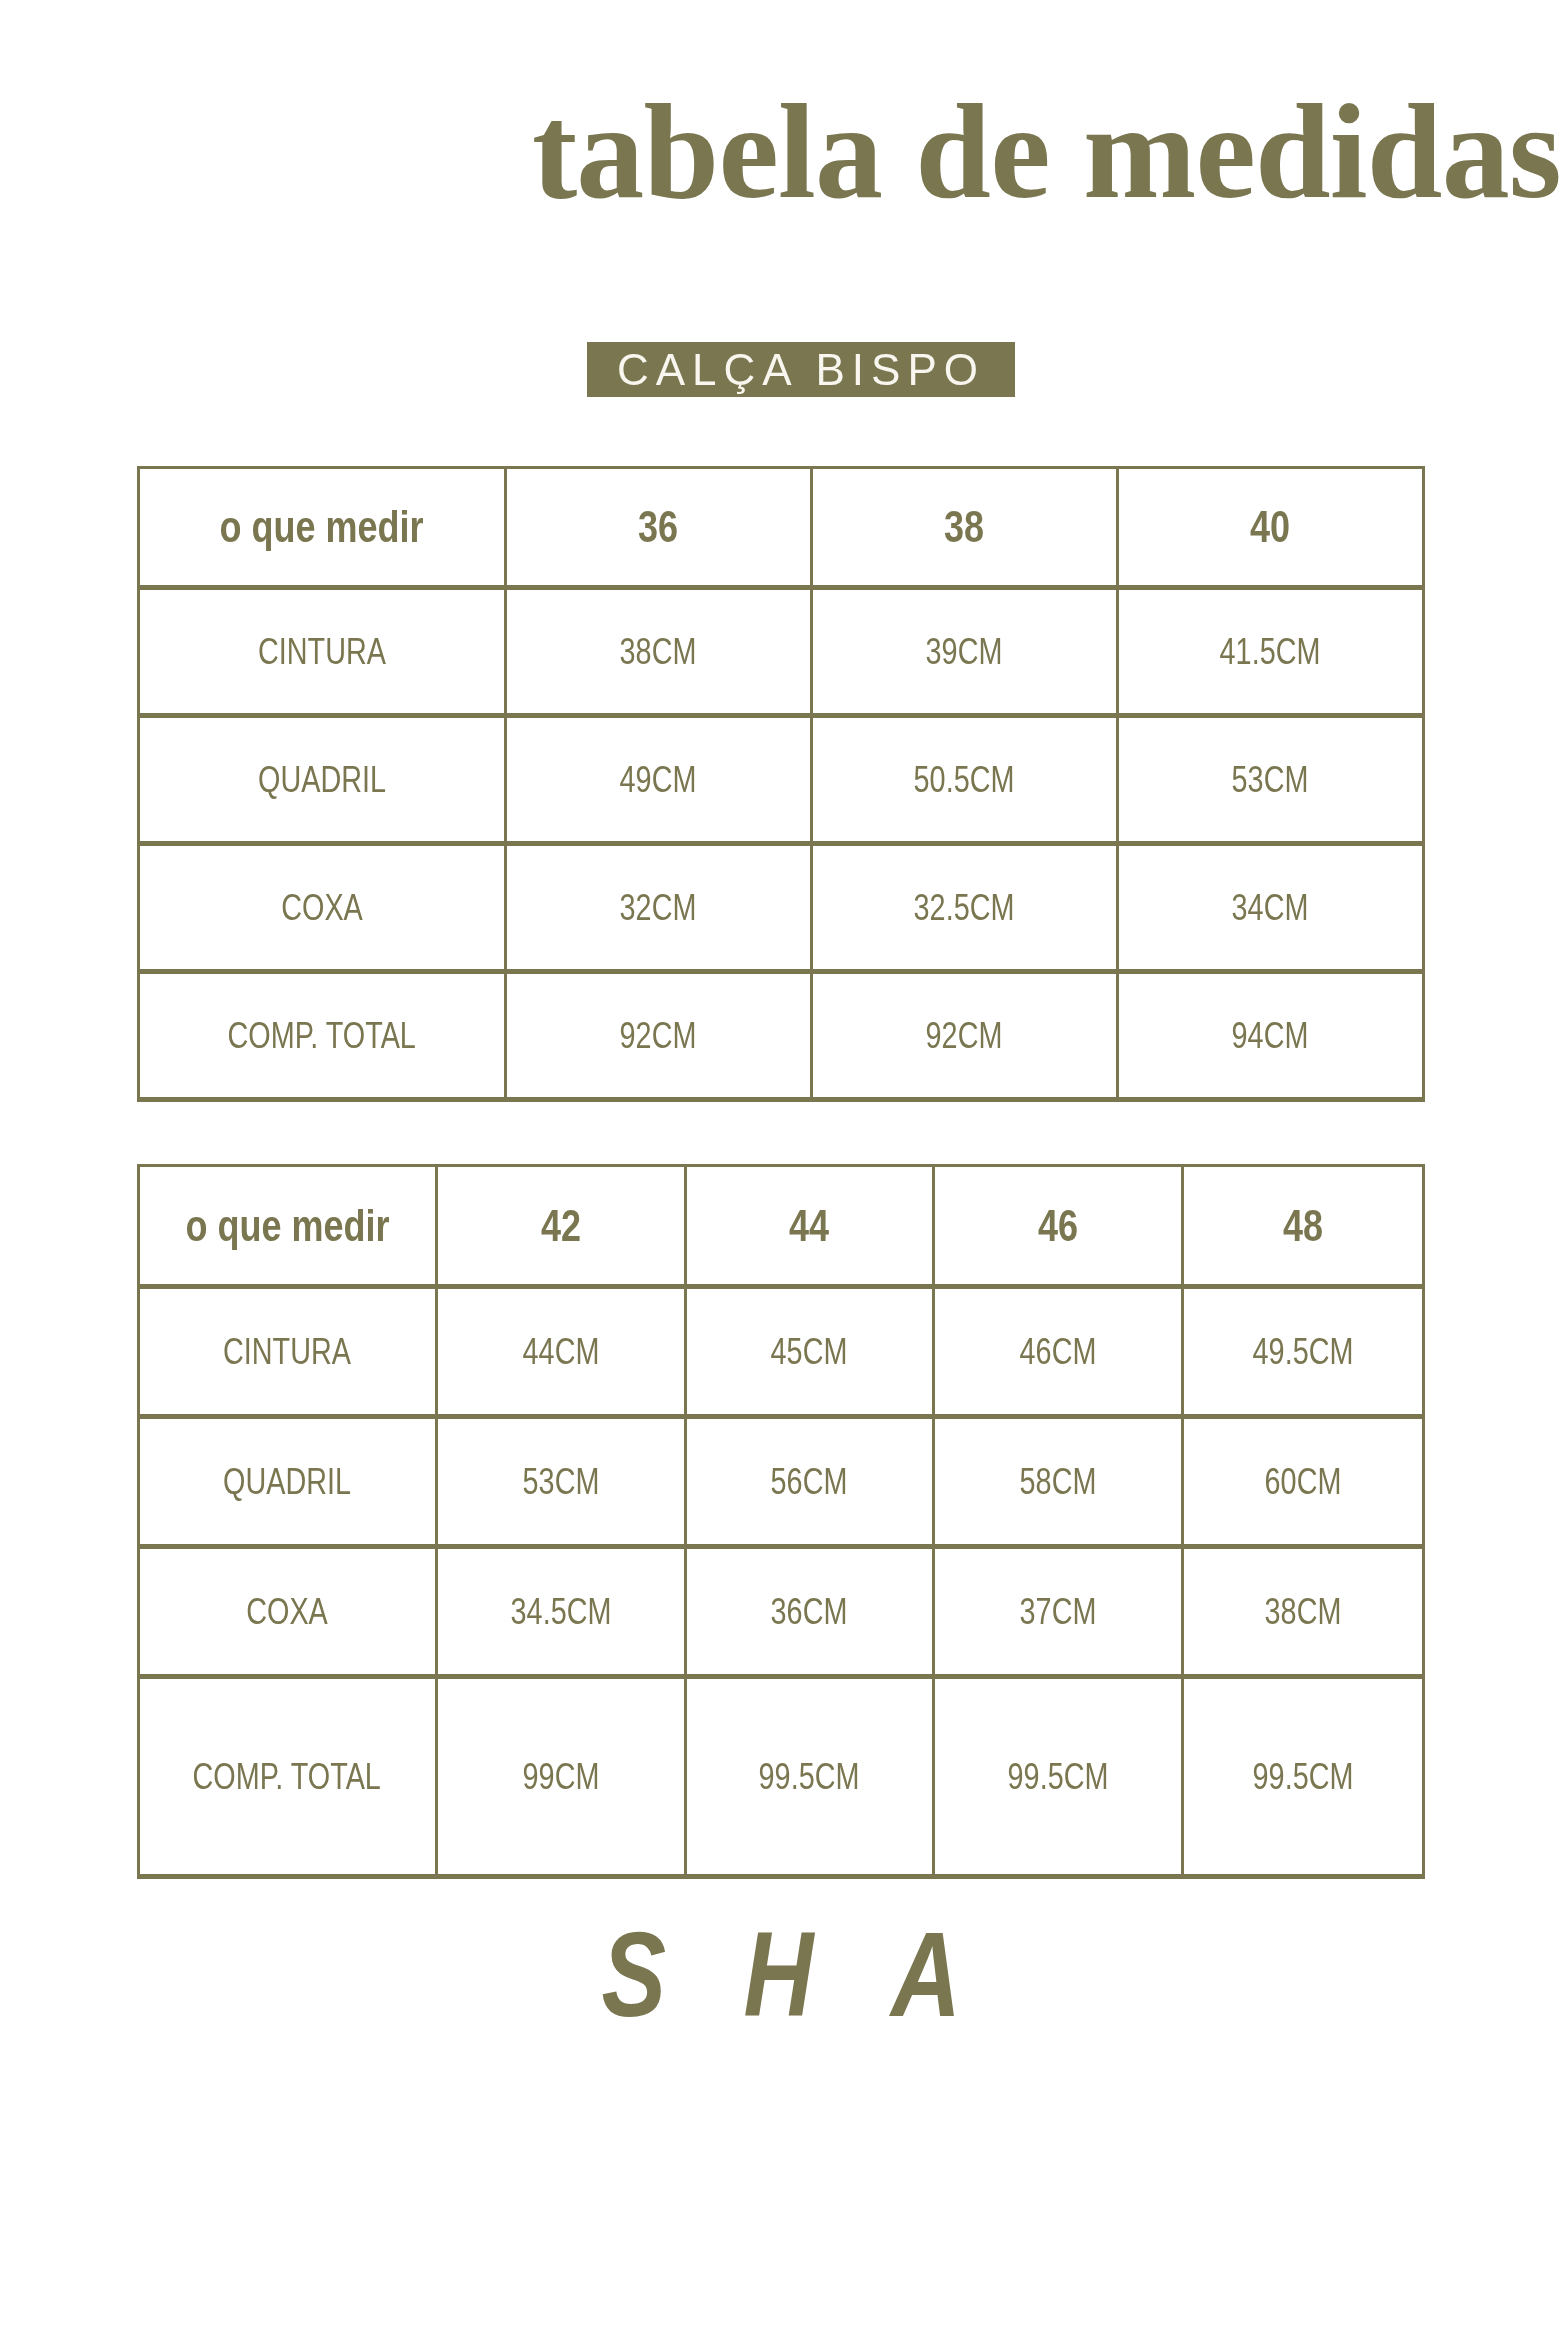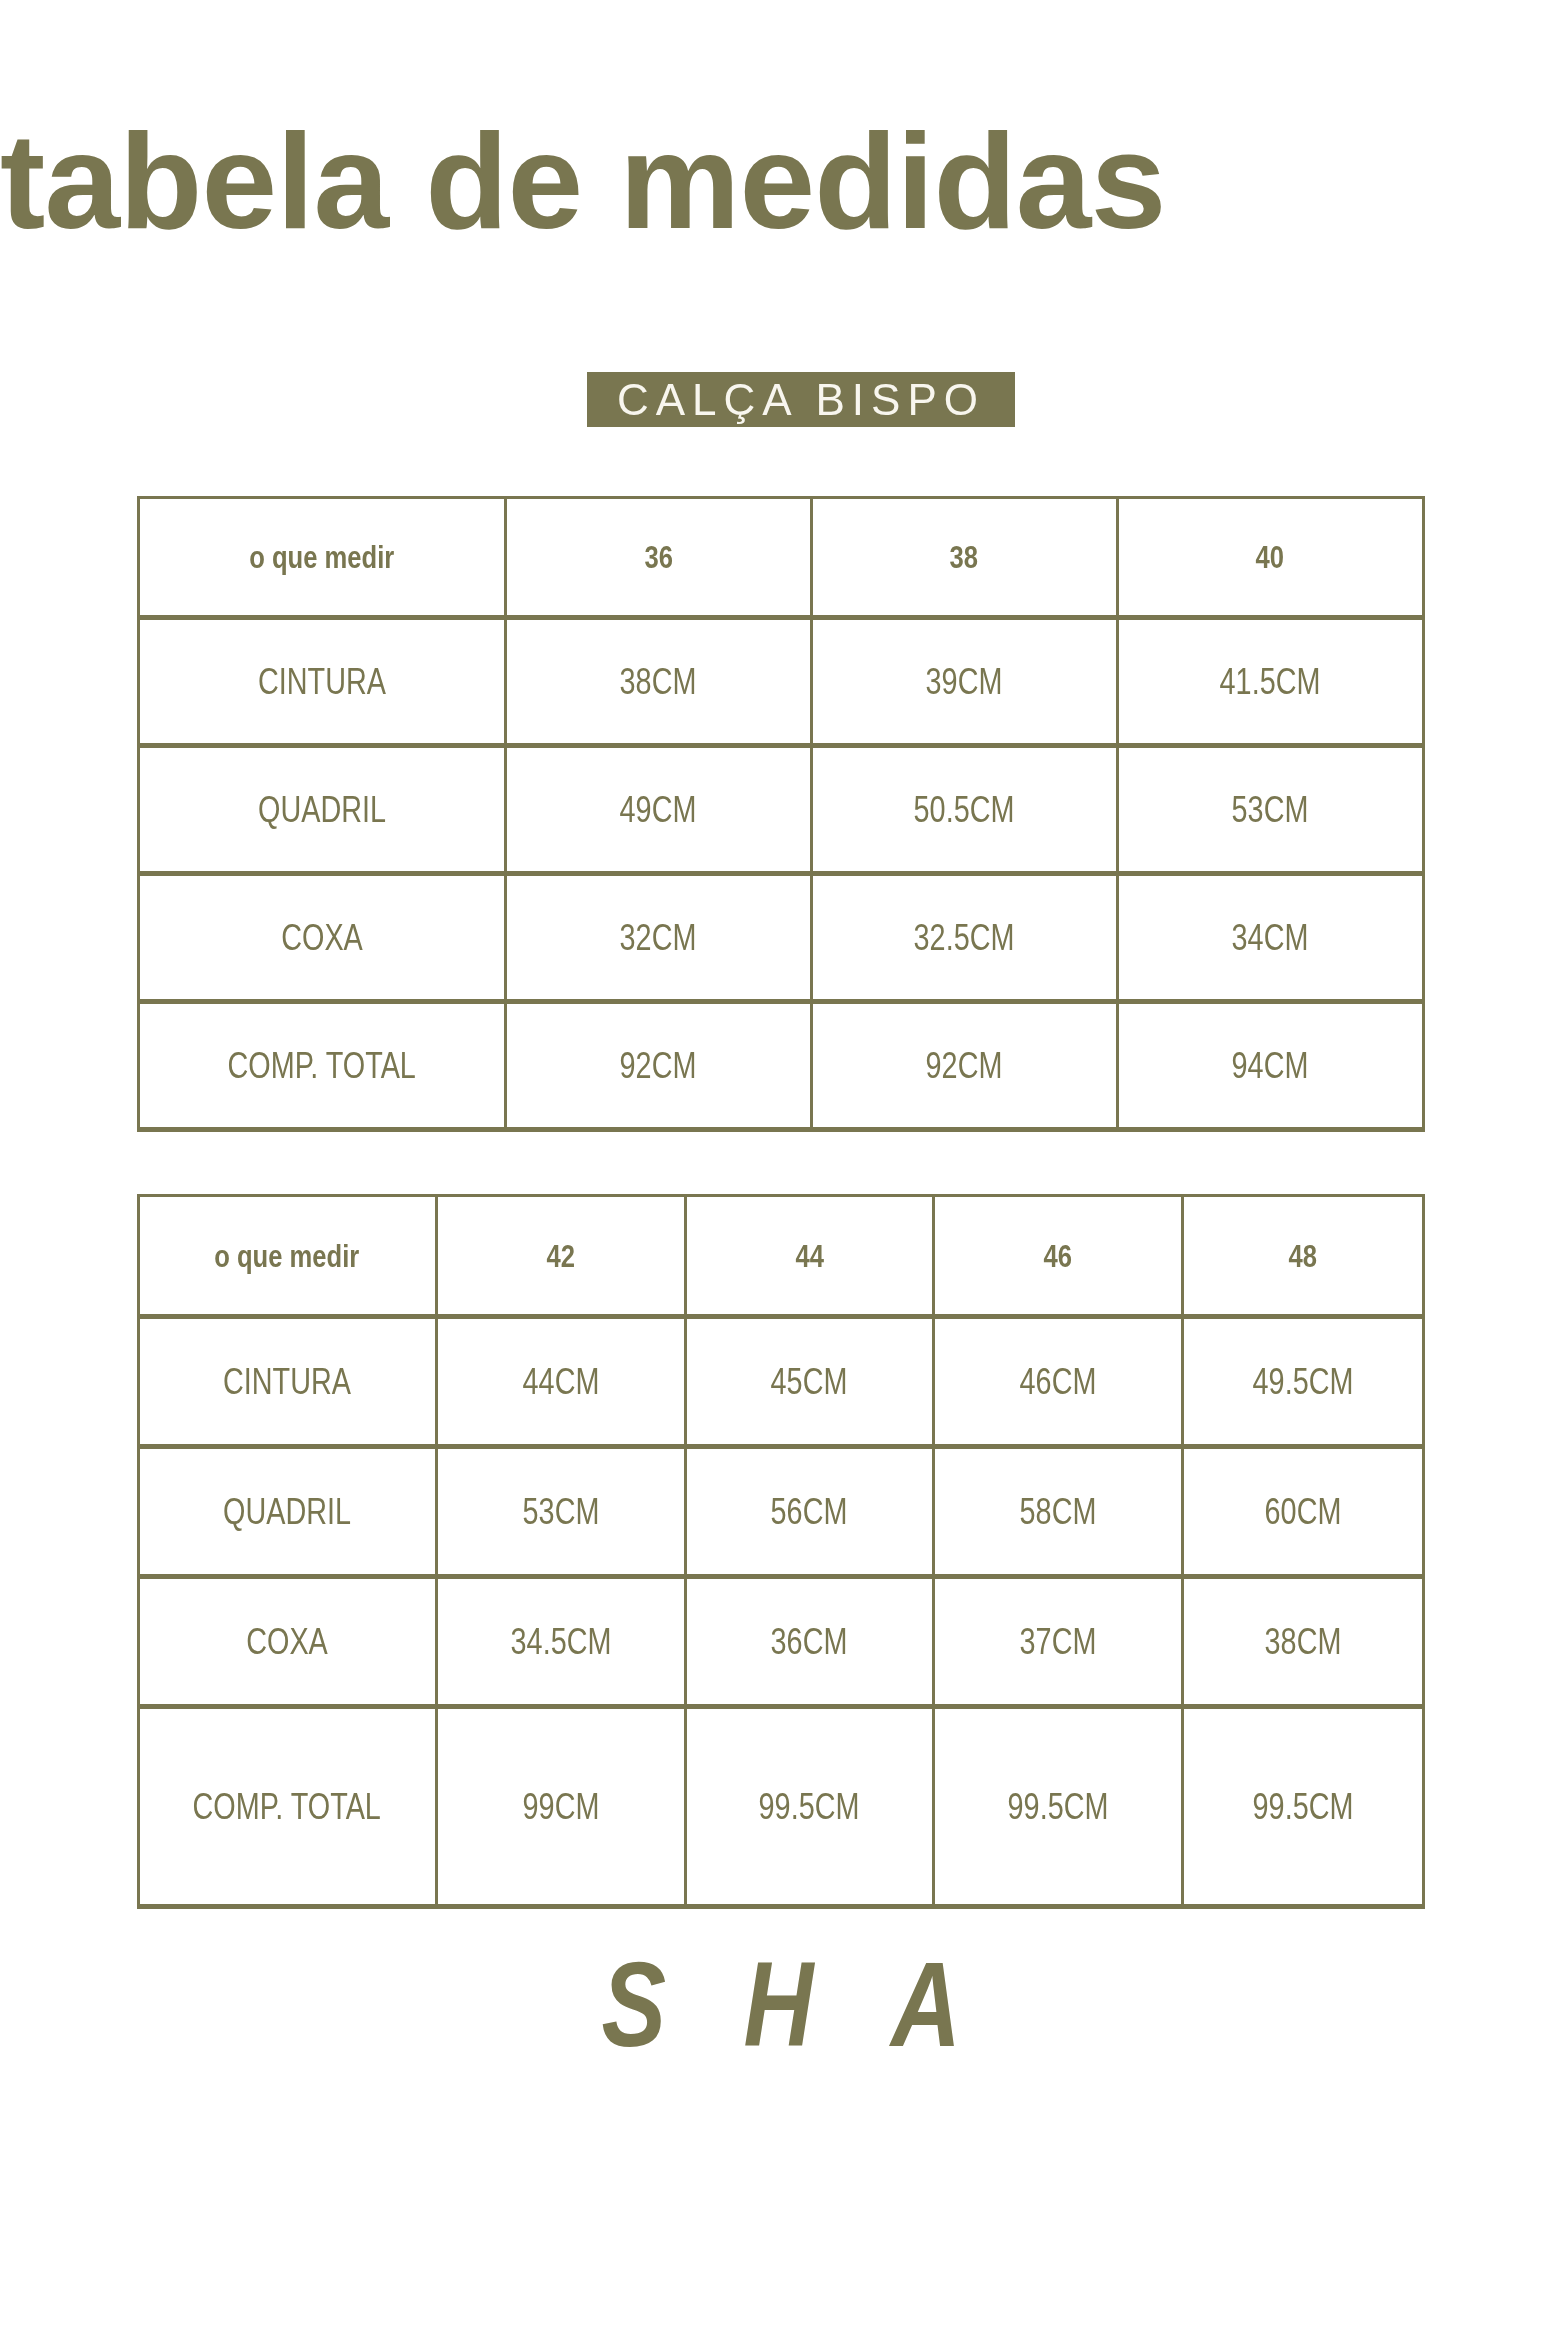--- a/index.html
+++ b/index.html
@@ -16,28 +16,29 @@
     position:relative;
     width:1561px;
     height:2342px;
     overflow:hidden;
     background:var(--bg);
     font-family:"Liberation Sans","DejaVu Sans",sans-serif;
     color:var(--olive);
   }
   
   .title{
-    margin:113px 0 0 0;
-    text-align:left;
+    margin:83px 0 0 0;
+    text-align:right;
     font-size:136px;
     font-weight:bold;
     line-height:1;
     letter-spacing:-0.8px;
     color:var(--olive);
     white-space:nowrap;
+    font-family:Liberation Serif, serif;
   }
   
   .badge-row{
     margin-top:123px;
     text-align:center;
   }
   .badge{
     display:inline-block;
     background:var(--olive);
     color:var(--badge-text);
@@ -66,21 +67,21 @@
     vertical-align:middle;
     font-size:36px;
     line-height:1.5;
     color:var(--olive);
     padding:0 3.1px;
     overflow:hidden;
   }
   .t tr.head td{
     border-top-width:3.1px;
     font-weight:bold;
-    font-size:32px;
+    font-size:45px;
   }
   .t1 tr.head td{height:116px;}
   .t1 td{height:123px;}
   .t2 tr.head td{height:117px;}
   .t2 td{height:125px;}
   .t2 tr.tall td{height:195px;}
   
   .cond{
     display:inline-block;
     transform:scaleX(0.8);

